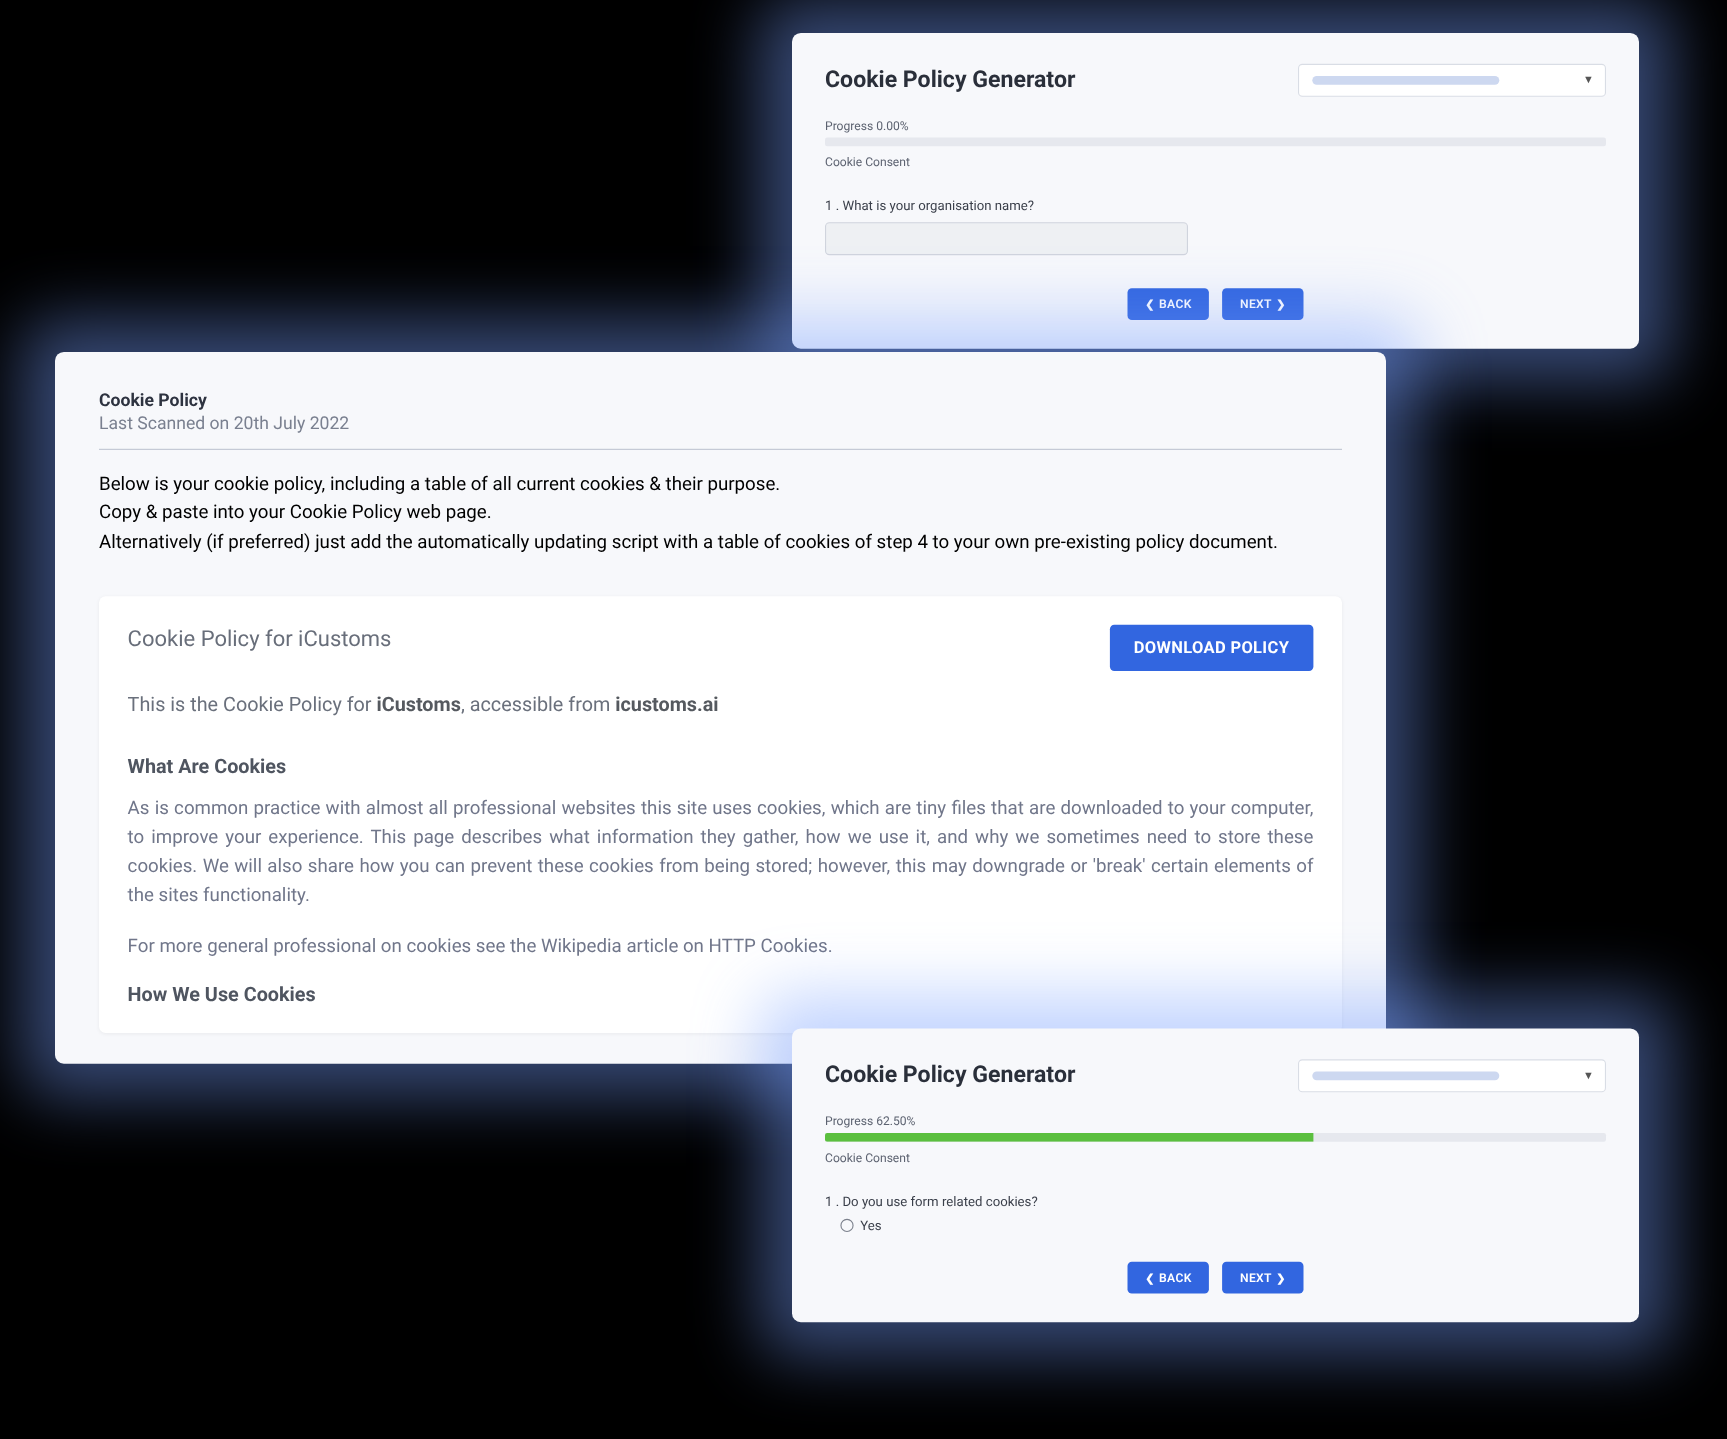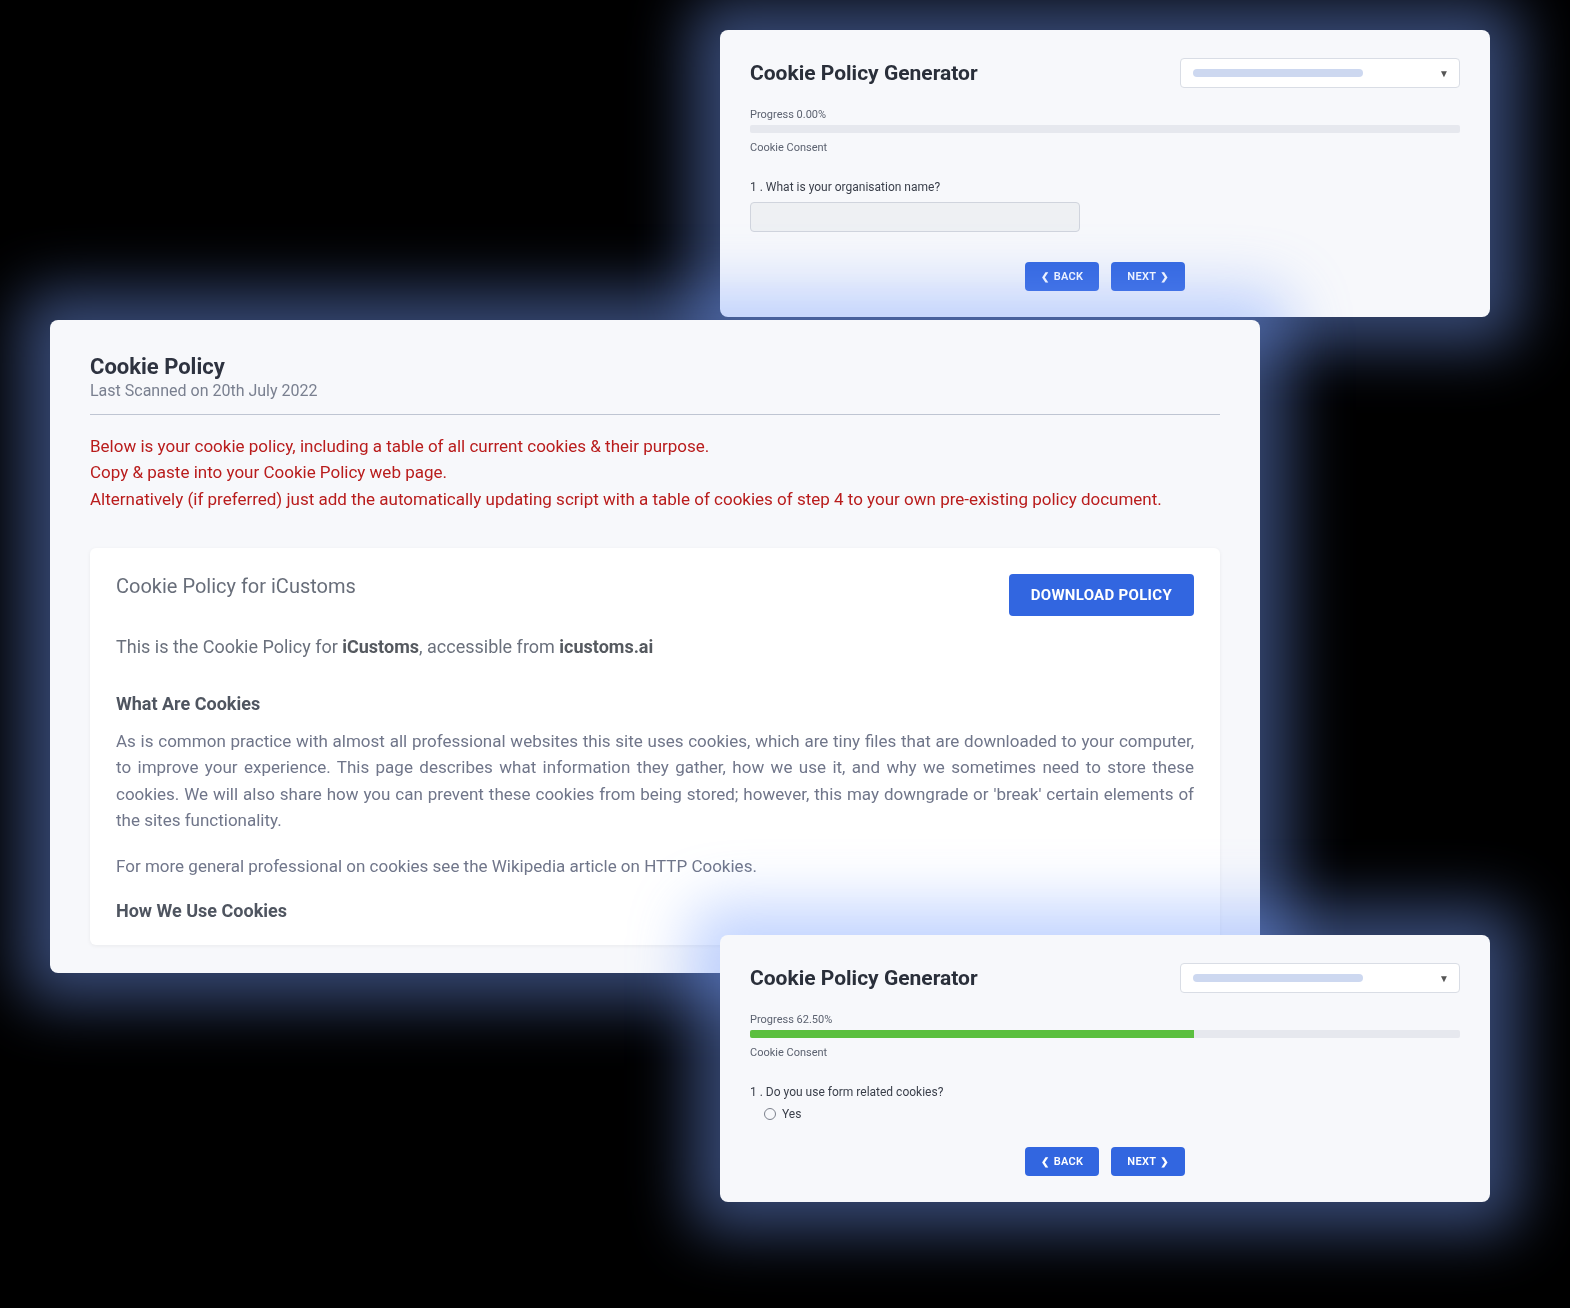--- a/index.html
+++ b/index.html
@@ -95,28 +95,28 @@
   
   .panel-main {
     left: 50px; top: 320px;
     width: 1210px;
     padding: 34px 40px 28px 40px;
   }
   .main-title {
     font-size: 36px; font-weight: 700; color: #23262e; margin-bottom: 20px;
   }
   .main-sub {
-    font-size: 22px; font-weight: 700; color: #2e3340;
+    font-size: 16px; font-weight: 700; color: #2e3340;
   }
   .main-scan {
     font-size: 16px; color: #7a8090; margin-top: 2px; margin-bottom: 14px;
   }
   .hr { border: none; border-top: 1px solid #bfc5d2; margin-bottom: 18px; }
   .intro-line {
-    font-size: 17px; color: #b91c1c; line-height: 1.55;
+    font-size: 17px; color: #000000; line-height: 1.55;
   }
   .policy-card {
     background: #fff;
     border-radius: 6px;
     margin-top: 36px;
     padding: 26px 26px 10px 26px;
     box-shadow: 0 1px 4px rgba(0,0,0,0.06);
   }
   .policy-head {
     display: flex; justify-content: space-between; align-items: flex-start;

